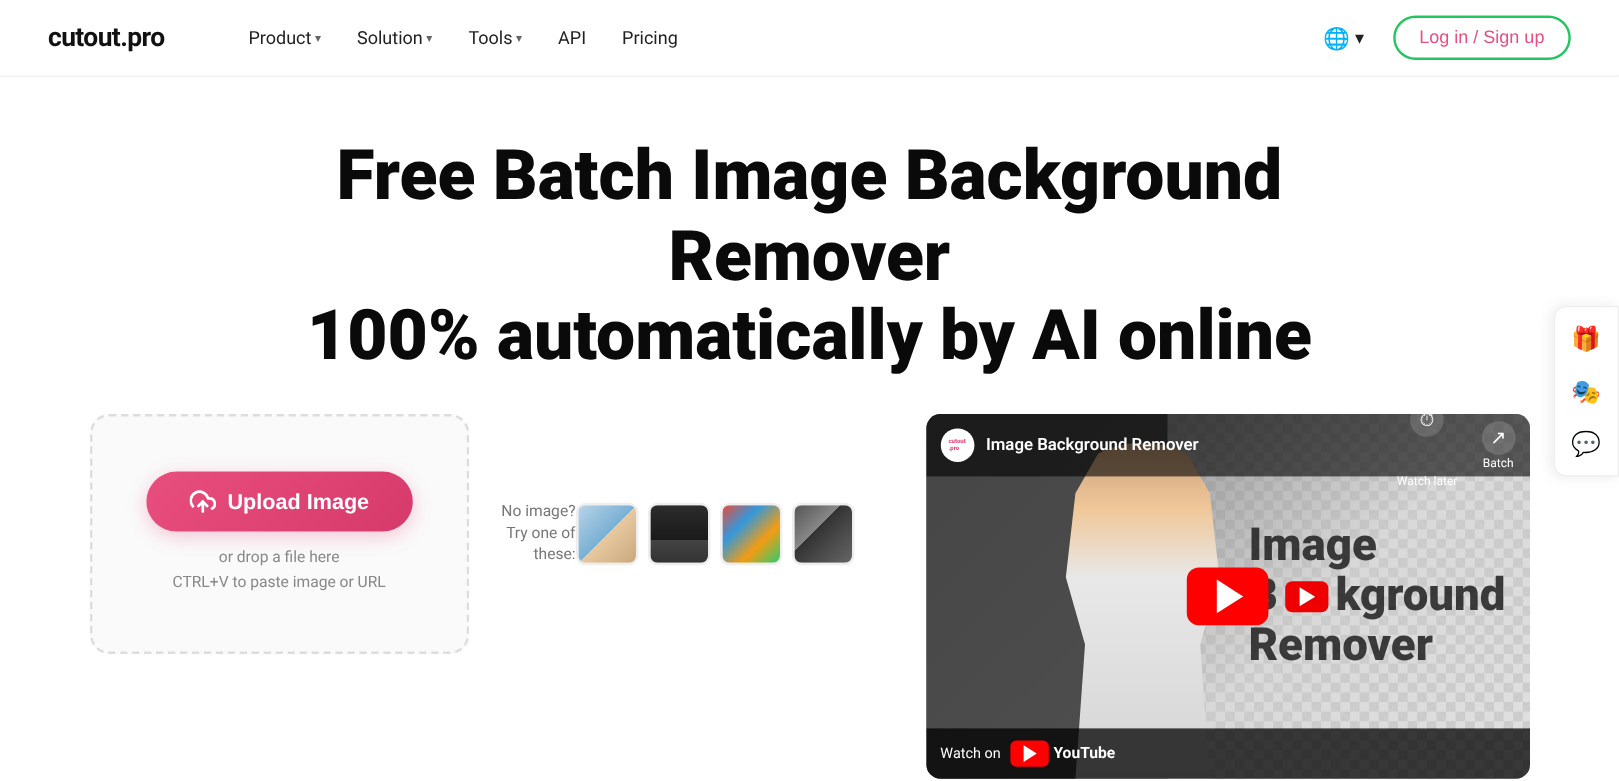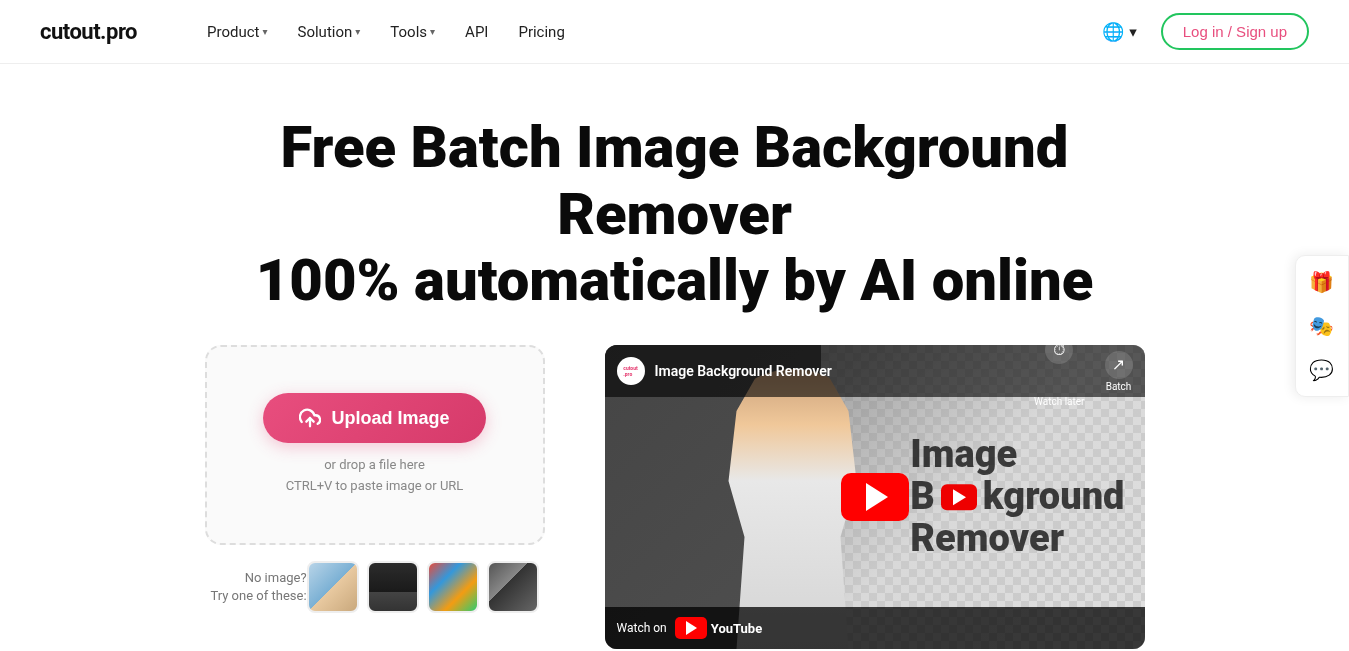--- a/index.html
+++ b/index.html
@@ -95,21 +95,21 @@
       align-items: flex-start;
       gap: 60px;
       width: 100%;
       max-width: 1200px;
       justify-content: center;
     }
 
     
     .upload-section {
       display: flex;
-      flex-direction: column;
+      flex-direction: row;
       align-items: center;
       gap: 16px;
     }
     .upload-box {
       width: 340px;
       height: 200px;
       border: 2px dashed #ddd;
       border-radius: 16px;
       display: flex;
       flex-direction: column;

